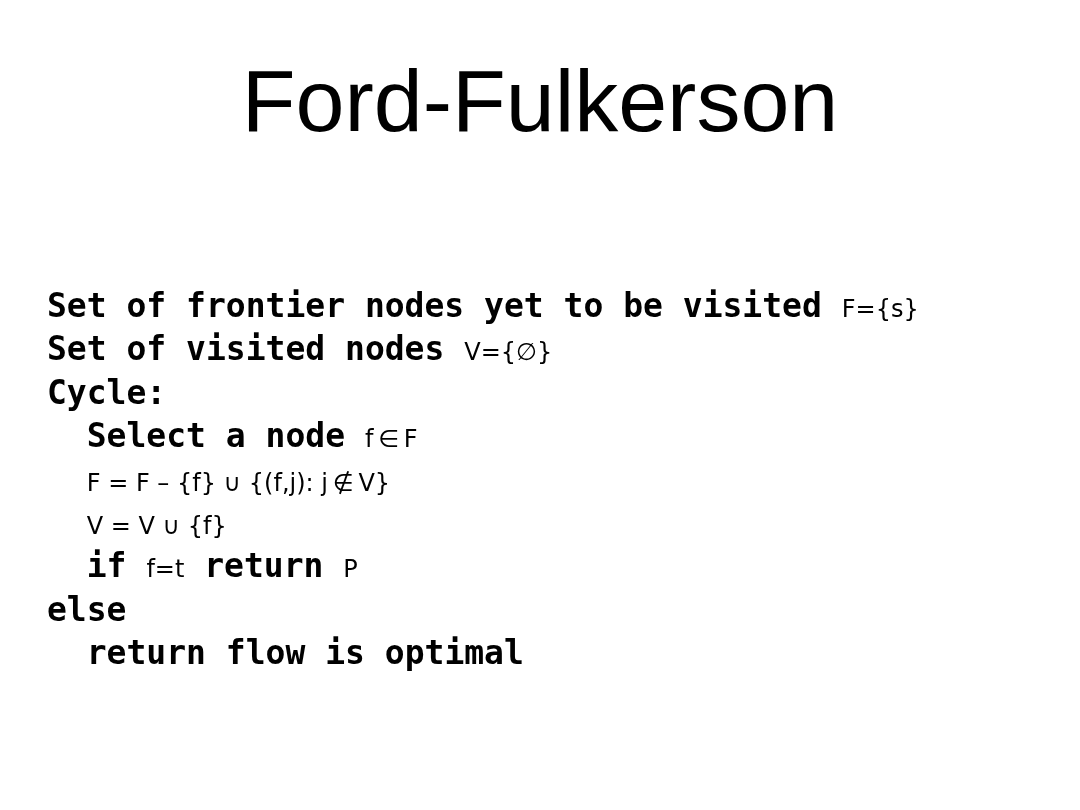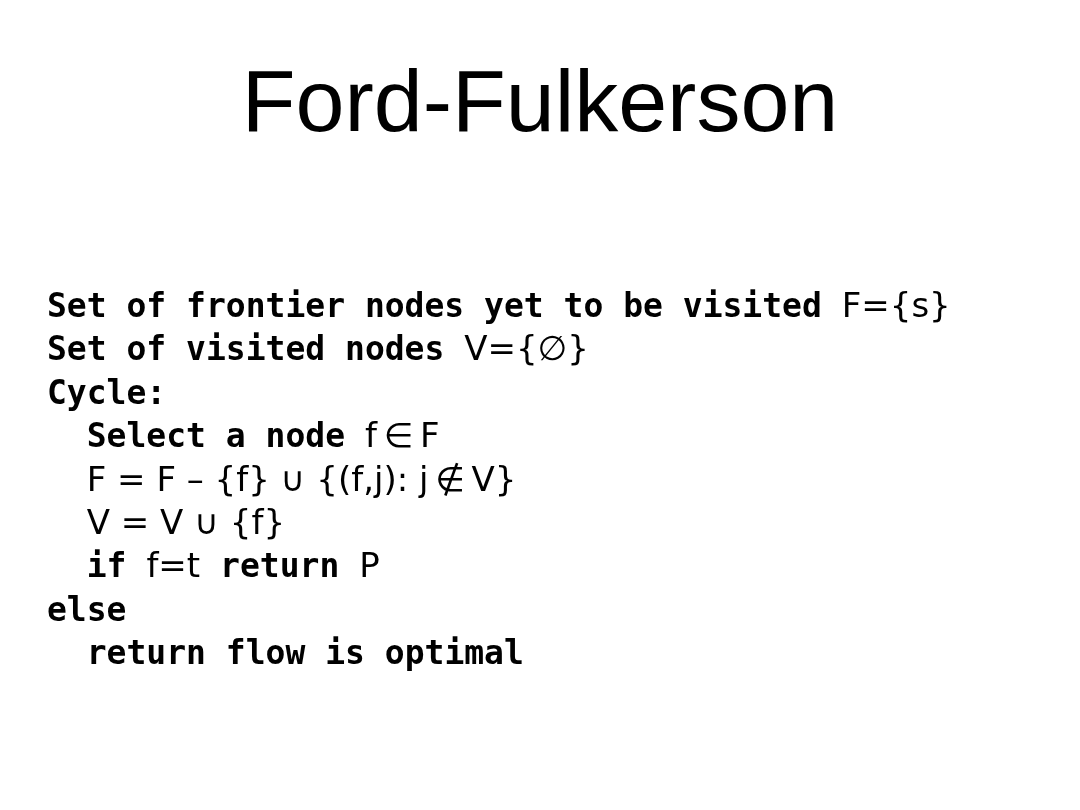--- a/index.html
+++ b/index.html
@@ -43,21 +43,21 @@
   .seg-mono {
     font-family: "DejaVu Sans Mono", monospace;
     font-weight: bold;
   }
   .seg-bold {
     font-family: "DejaVu Sans Mono", monospace;
     font-weight: bold;
   }
   .seg-math {
     font-family: "DejaVu Sans", "Liberation Sans", sans-serif;
-    font-size: 34px;
+    font-size: 24px;
     font-weight: normal;
   }
 </style>
 </head>
 <body>
 
 <div class="slide">
   <div class="slide-title">Ford-Fulkerson</div>
   <div class="code-block"><div class="code-line"><span class="seg-mono">Set of frontier nodes yet to be visited </span><span class="seg-math">F={s}</span></div><div class="code-line"><span class="seg-mono">Set of visited nodes </span><span class="seg-math">V={∅}</span></div><div class="code-line"><span class="seg-bold">Cycle:</span></div><div class="code-line"><span class="seg-mono">  Select a node </span><span class="seg-math">f ∈ F</span></div><div class="code-line"><span class="seg-mono">  </span><span class="seg-math">F = F – {f} ∪ {(f,j): j ∉ V}</span></div><div class="code-line"><span class="seg-mono">  </span><span class="seg-math">V = V ∪ {f}</span></div><div class="code-line"><span class="seg-mono">  </span><span class="seg-bold">if</span><span class="seg-mono"> </span><span class="seg-math">f=t</span><span class="seg-mono"> </span><span class="seg-bold">return</span><span class="seg-mono"> </span><span class="seg-math">P</span></div><div class="code-line"><span class="seg-bold">else</span></div><div class="code-line"><span class="seg-mono">  </span><span class="seg-bold">return</span><span class="seg-mono"> flow is optimal</span></div></div>
 </div>

